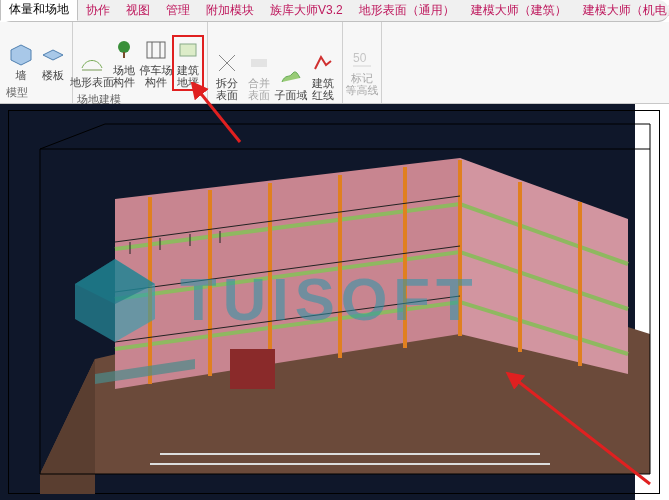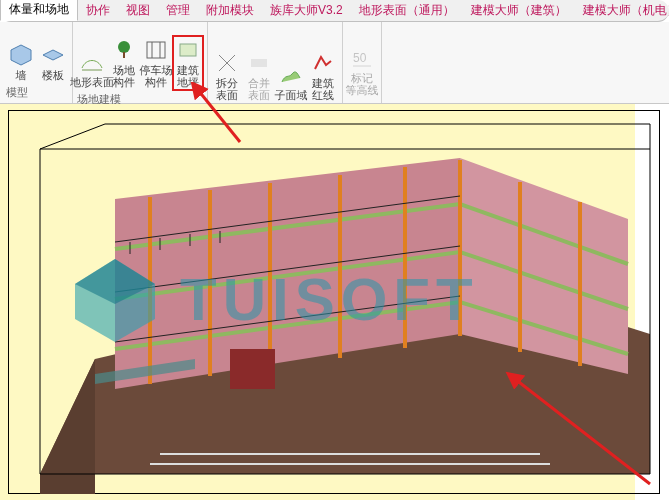--- a/index.html
+++ b/index.html
@@ -12,21 +12,21 @@
   .ribbon { display: flex; align-items: stretch; background: #f7f7f7; border-bottom: 1px solid #c8c8c8; height: 82px; padding-left: 2px; }
   .ribbon-group { display: flex; flex-direction: column; border-right: 1px solid #d0d0d0; padding: 2px 4px 0 4px; }
   .ribbon-items { display: flex; flex: 1; align-items: flex-end; gap: 2px; margin-top: 12px; }
   .ribbon-item { display: flex; flex-direction: column; align-items: center; justify-content: flex-start; width: 30px; padding: 2px 1px; cursor: pointer; position: relative; }
   .ribbon-item.disabled { opacity: 0.45; cursor: default; }
   .ribbon-item.highlighted { outline: 2px solid #e02020; outline-offset: -1px; }
   .ribbon-icon { width: 24px; height: 24px; display: flex; align-items: center; justify-content: center; }
   .ribbon-label { font-size: 11px; color: #444; text-align: center; line-height: 12px; margin-top: 2px; white-space: pre; }
   .ribbon-group-label { font-size: 11px; color: #666; padding: 2px 0 3px; }
 
-  .viewport { position: relative; width: 635px; height: 396px; background: #fef9c3; }
+  .viewport { position: relative; width: 635px; height: 396px; background: #0f172a; }
   .viewport-border { position: absolute; top: 6px; left: 8px; width: 652px; height: 384px; border: 1px solid #000; }
   .watermark { position: absolute; top: 150px; left: 60px; width: 560px; pointer-events: none; font-size: 60px; font-weight: 700; letter-spacing: 6px; color: rgba(40,150,170,0.55); display: flex; align-items: center; }
   .watermark-logo { width: 110px; height: 90px; margin-right: 10px; }
 
   .arrow { position: absolute; pointer-events: none; }
 </style>
 </head>
 <body>
 
 <div class="tabbar">

